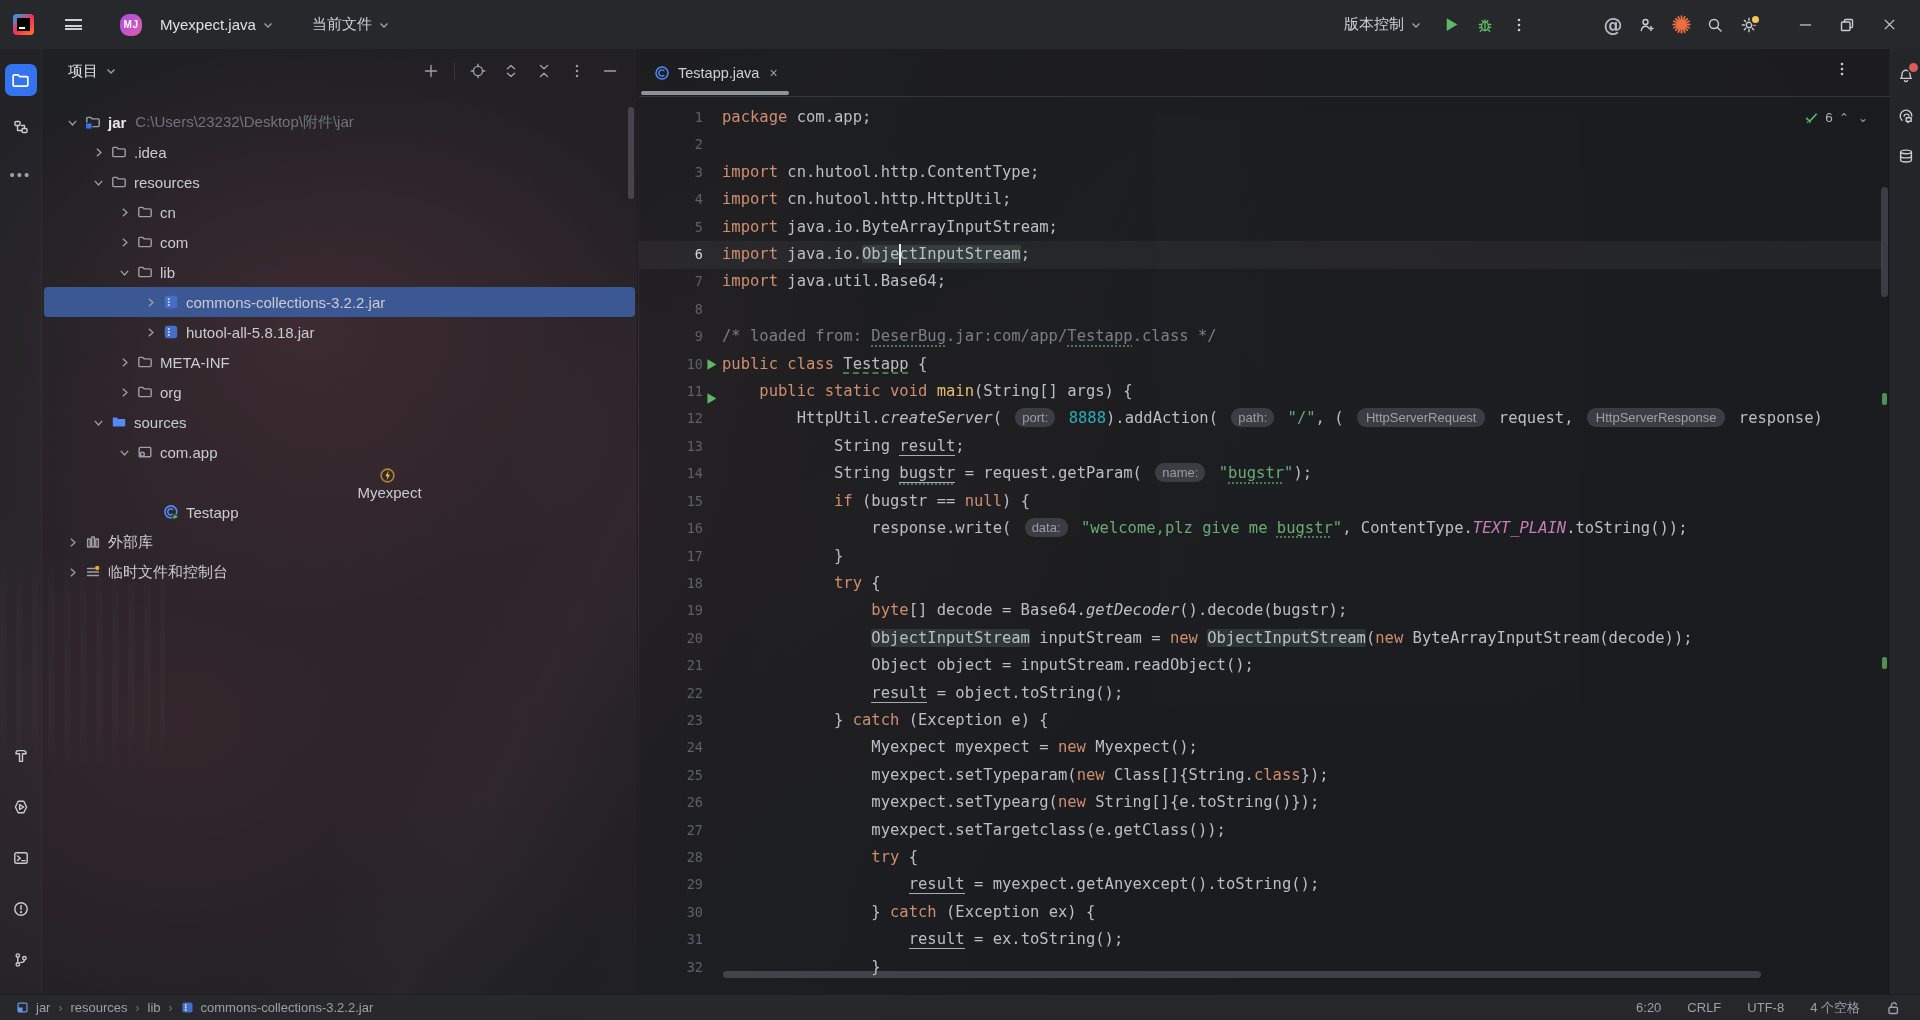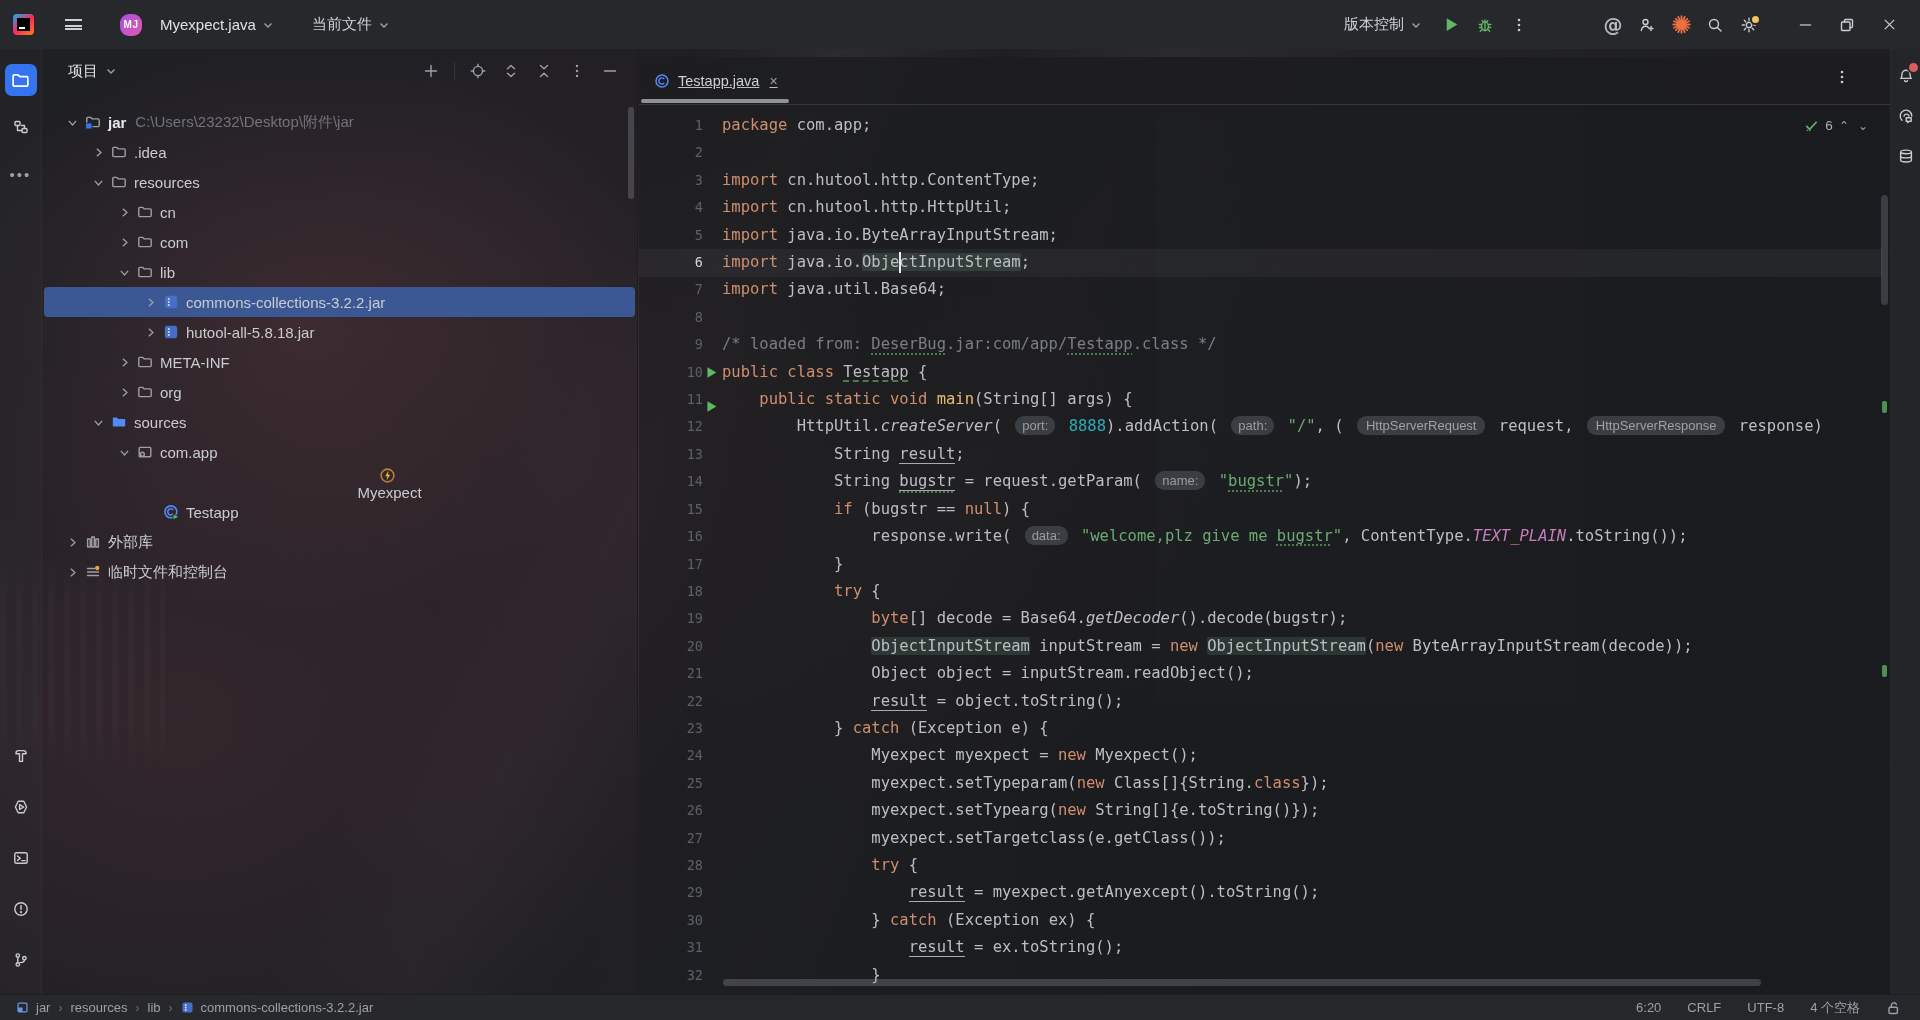--- a/index.html
+++ b/index.html
@@ -71,22 +71,22 @@
   .tree-row { height:30px; display:flex; align-items:center; position:relative; border-radius:4px; margin:0 2px; }
   .tree-row.sel { background:rgba(61,92,157,.92); }
   .tw { width:20px; display:flex; justify-content:center; flex:none; }
   .ti { width:22px; display:flex; justify-content:center; flex:none; }
   .tl { margin-left:4px; white-space:nowrap; }
   .tl.bold { font-weight:bold; color:#E8EAEE; }
   .tp { margin-left:9px; color:#70747C; white-space:nowrap; }
   .proj-scroll { position:absolute; right:3px; top:58px; width:6px; height:92px; border-radius:3px; background:rgba(160,165,175,.28); }
 
   
-  .editor { position:absolute; left:639px; top:57px; width:1251px; height:945px;
-    background:linear-gradient(90deg, rgba(28,29,32,.78), rgba(26,27,30,.9) 55%); z-index:10;text-decoration:underline; }
+  .editor { position:absolute; left:639px; top:49px; width:1251px; height:945px;
+    background:linear-gradient(90deg, rgba(28,29,32,.78), rgba(26,27,30,.9) 55%); z-index:10; }
   .tabbar { height:48px; display:flex; align-items:center; border-bottom:1px solid #35373C; background:rgba(30,31,34,.45); position:relative; }
   .tab { height:48px; display:flex; align-items:center; gap:8px; padding:0 13px 0 15px; position:relative; font-size:14.5px; color:#CED0D6; }
   .tab::after { content:""; position:absolute; left:2px; right:2px; bottom:2px; height:4px; border-radius:2px; background:#8E9299; }
   .tab-close { color:#9DA0A8; font-size:14px; margin-left:2px; }
   .tab-kebab { position:absolute; right:40px; top:12px; color:#C9CCD1; }
   .code-area { position:absolute; left:0; right:0; top:48px; bottom:0; overflow:hidden; }
   .cur-line { position:absolute; left:0; right:8px; top:144px; height:28px; background:rgba(164,170,182,.07); }
   .caret { position:absolute; left:260px; top:147px; width:1.5px; height:21px; background:#E8EAEE; }
   .gutter { position:absolute; left:0; top:7px; width:64px; font-family:"DejaVu Sans Mono",monospace; font-size:13.5px;
     line-height:27.4px; color:#5C6068; text-align:right; }

